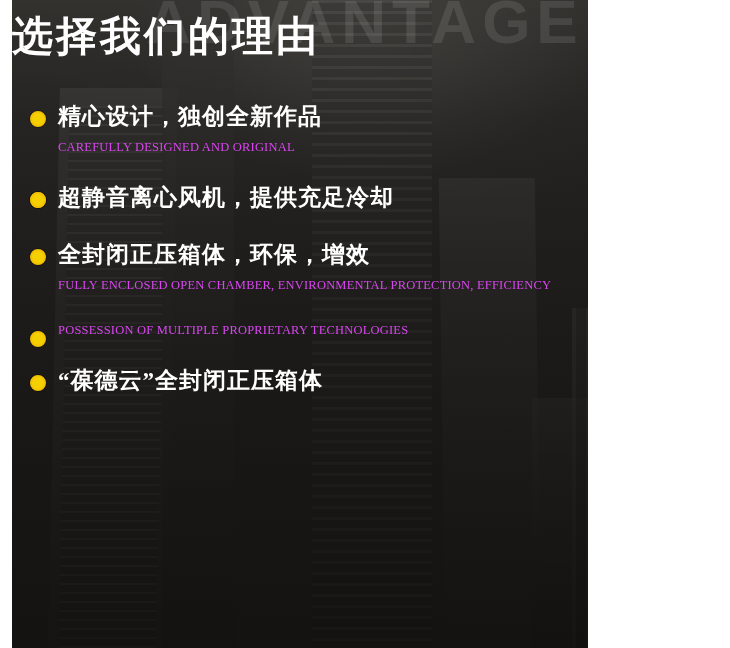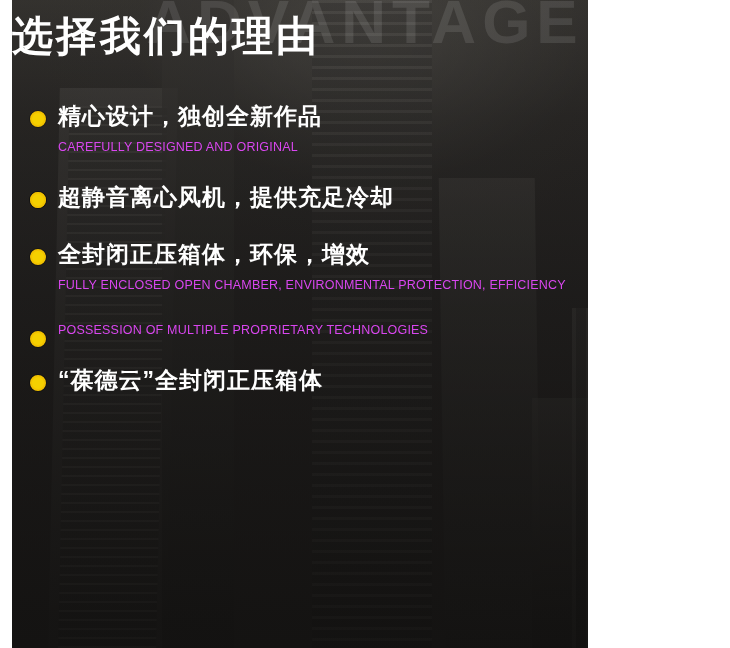--- a/index.html
+++ b/index.html
@@ -105,20 +105,21 @@
     color: #ffffff;
     font-size: 41px;
     font-weight: bold;
     letter-spacing: 3px;
     line-height: 1.2;
   }
   .list {
     margin: 40px 0 0 0;
     padding: 0 18px 0 46px;
     list-style: none;
+    font-family: Liberation Serif, serif;
   }
   .item {
     position: relative;
     margin-bottom: 26px;
   }
   .bullet {
     position: absolute;
     left: -28px;
     top: 10px;
     width: 12px;

